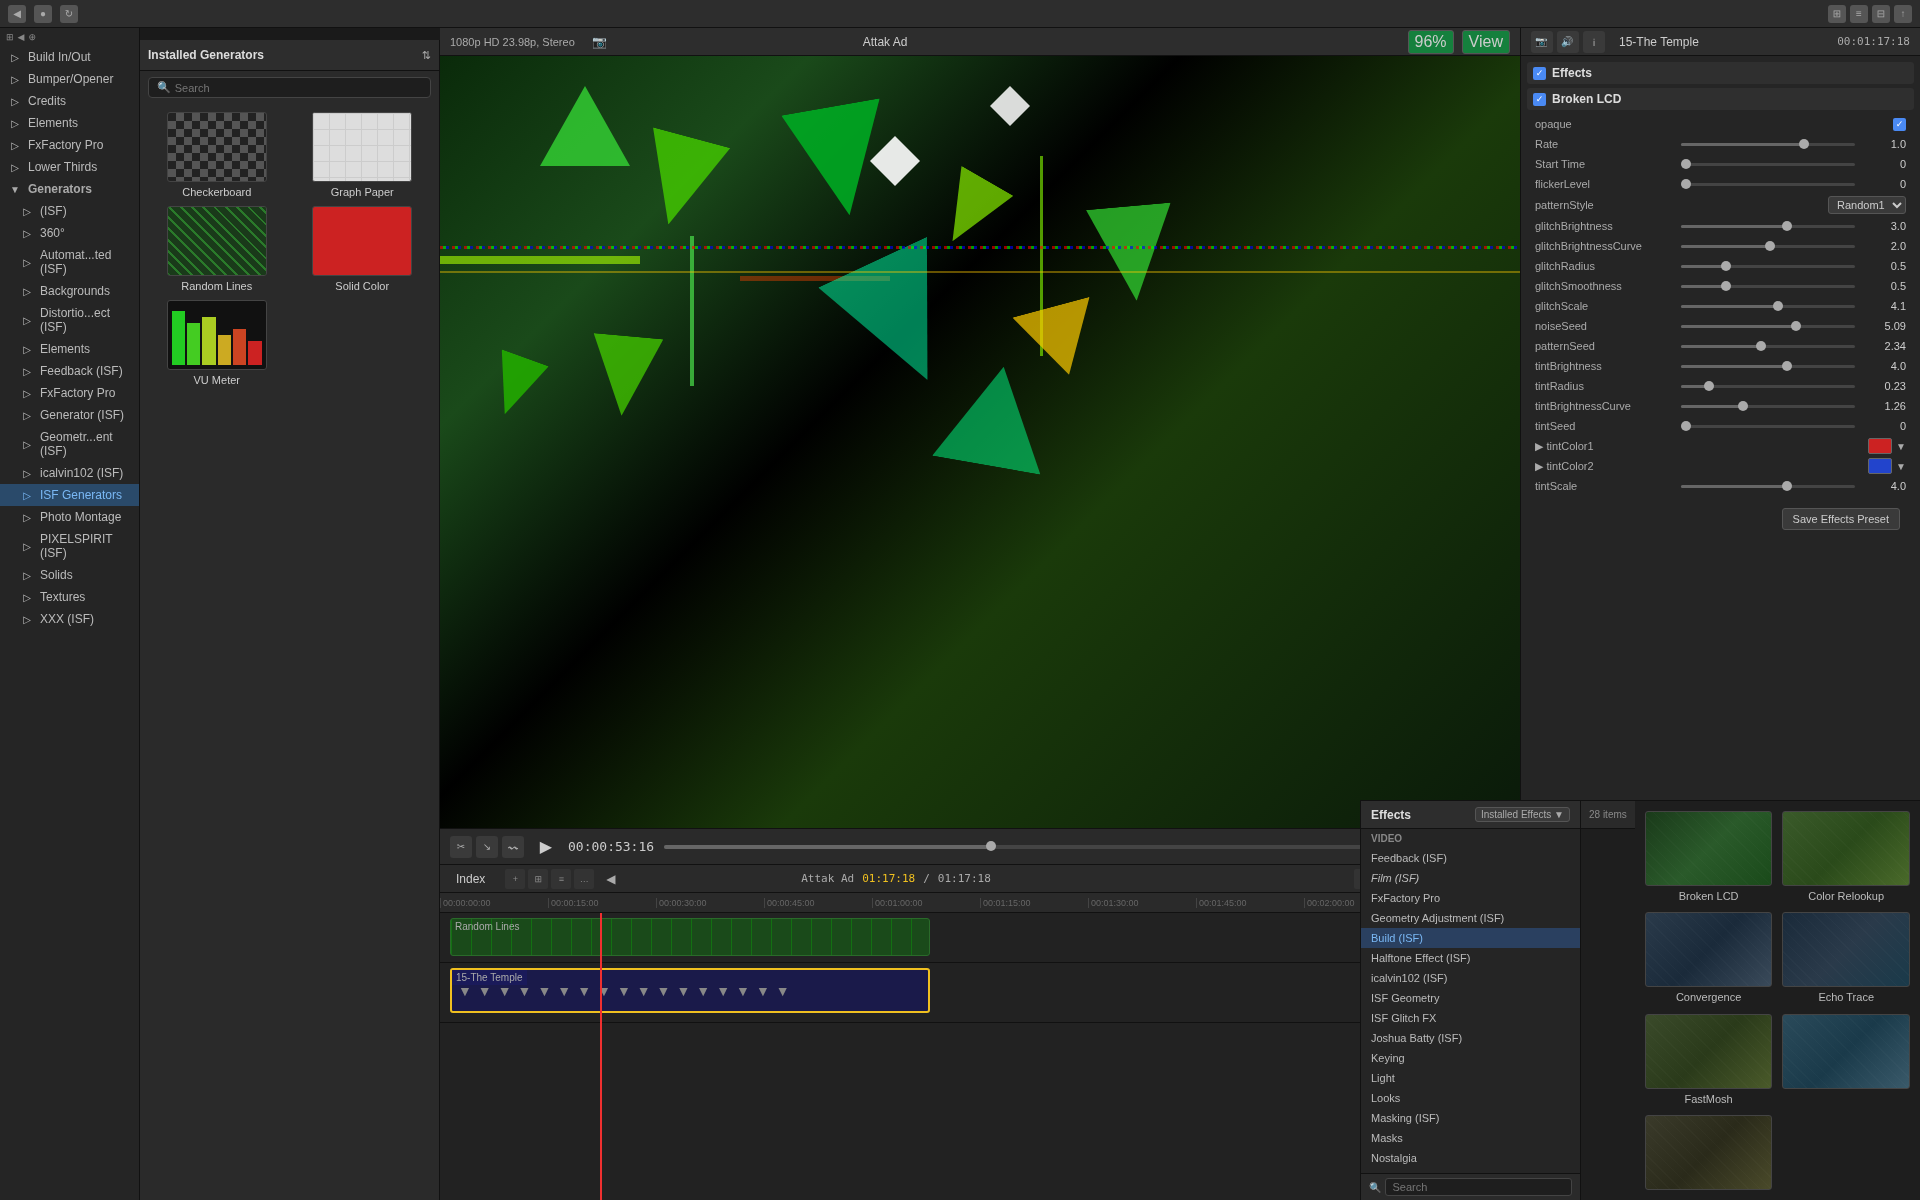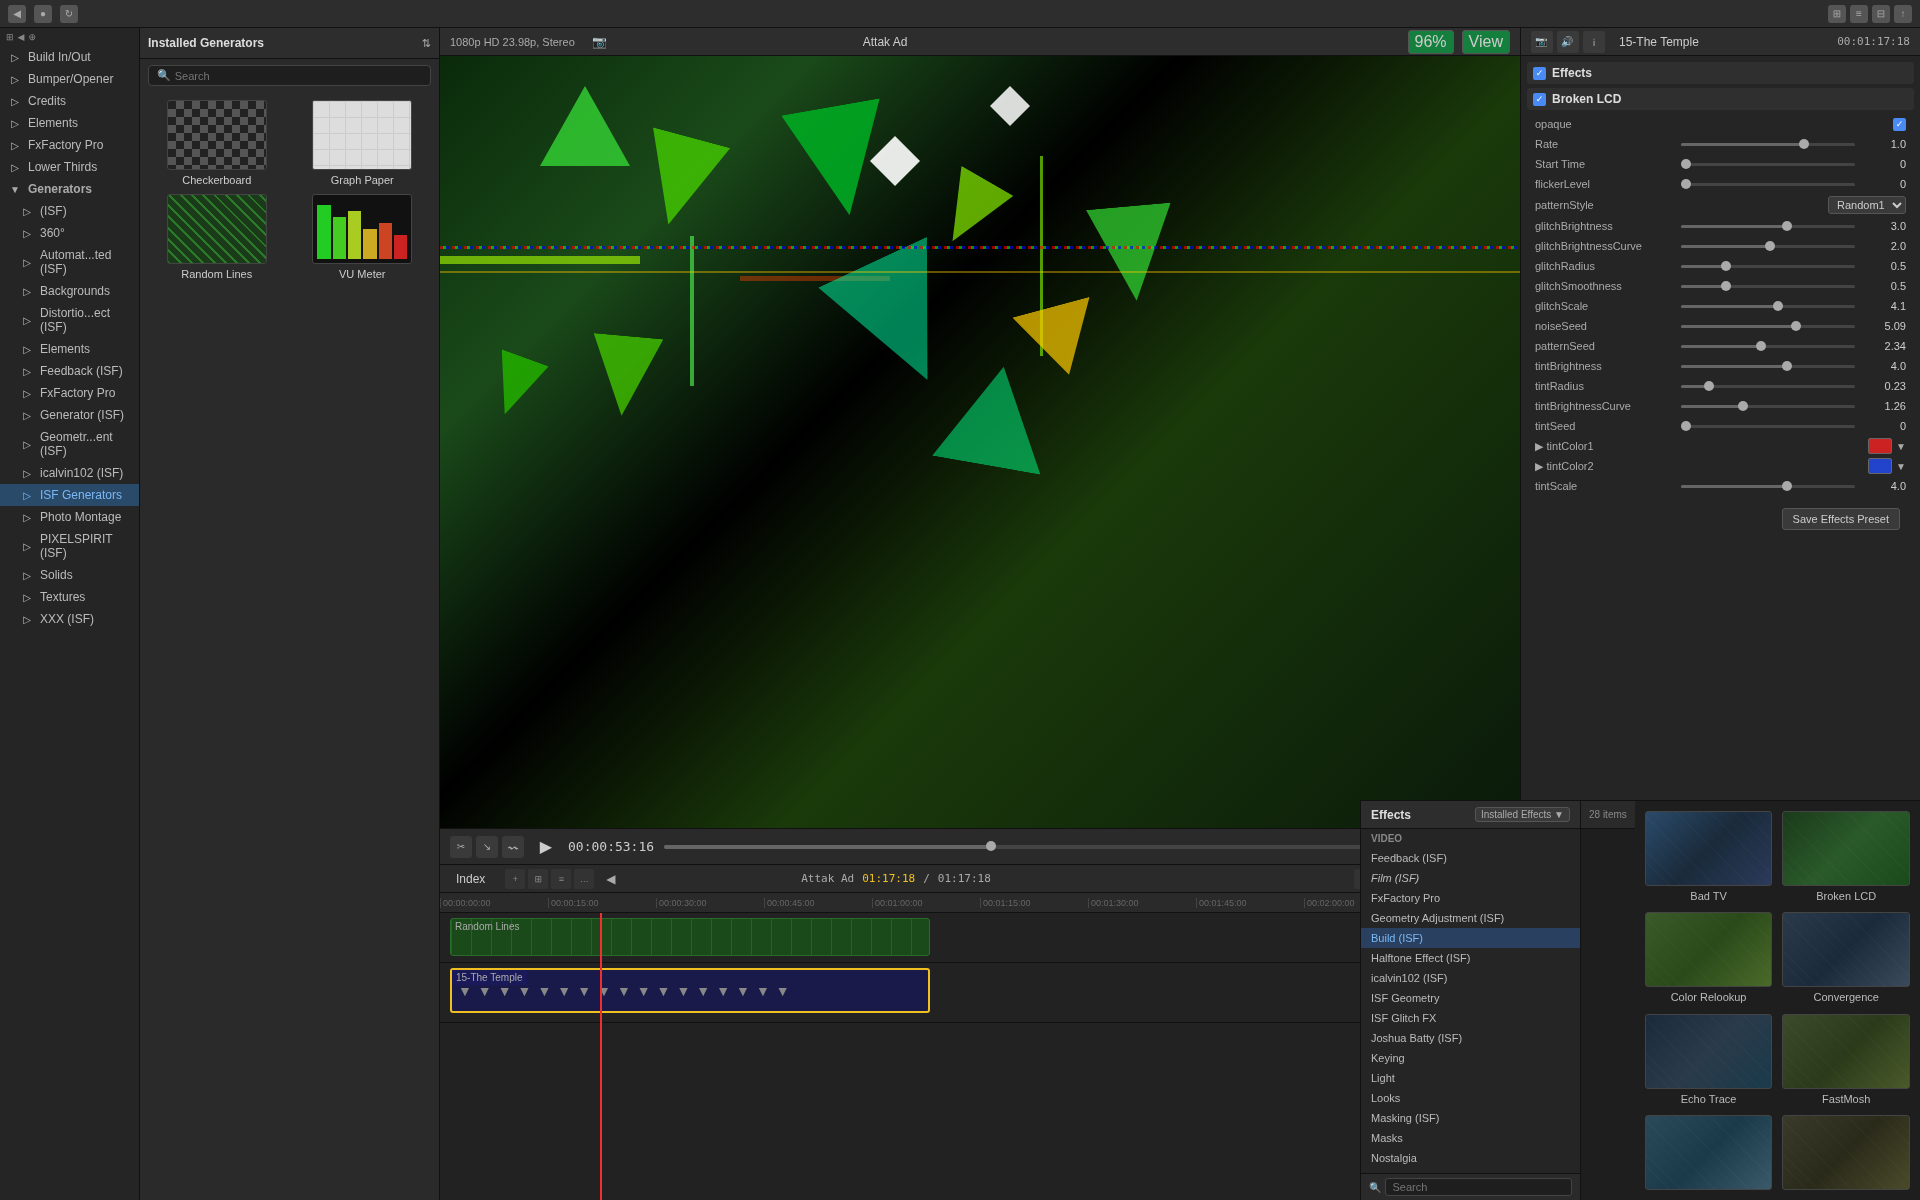--- a/index.html
+++ b/index.html
@@ -14,21 +14,21 @@
     .main-layout { display: flex; flex: 1; overflow: hidden; }
 
     
     .left-sidebar { width: 140px; background: #252525; border-right: 1px solid #111; overflow-y: auto; flex-shrink: 0; }
     .sidebar-item { display: flex; align-items: center; padding: 4px 8px; cursor: pointer; gap: 6px; font-size: 12px; color: #bbb; }
     .sidebar-item.section-header { color: #aaa; font-weight: 600; }
     .sidebar-icon { width: 14px; height: 14px; display: flex; align-items: center; justify-content: center; font-size: 10px; flex-shrink: 0; }
     .sidebar-item.highlighted { background: #2a4a6a; color: #7ab8f5; }
 
     
-    .browser-panel { width: 300px; background: #2a2a2a; border-right: 1px solid #111; display: flex; flex-direction: column; flex-shrink: 0; }
+    .browser-panel { width: 300px; background: #2a2a2a; border-right: 1px solid #111; display: flex; flex-direction: column; flex-shrink: 0; margin-top: 12px; }
     .browser-header { padding: 8px; background: #2d2d2d; border-bottom: 1px solid #111; display: flex; align-items: center; justify-content: space-between; }
     .browser-title { font-size: 12px; font-weight: 600; color: #ddd; }
     .search-box { margin: 6px 8px; background: #1e1e1e; border: 1px solid #444; border-radius: 4px; padding: 3px 8px; display: flex; align-items: center; gap: 4px; }
     .search-box input { background: transparent; border: none; color: #ccc; font-size: 11px; outline: none; width: 100%; }
     .generator-grid { display: grid; grid-template-columns: 1fr 1fr; gap: 8px; padding: 8px; overflow-y: auto; }
     .gen-item { display: flex; flex-direction: column; align-items: center; gap: 4px; cursor: pointer; }
     .gen-thumb { width: 100px; height: 70px; border-radius: 3px; overflow: hidden; border: 1px solid #444; }
     .gen-label { font-size: 11px; color: #ccc; text-align: center; }
     .checkerboard { background: repeating-conic-gradient(#555 0% 25%, #222 0% 50%) 0 0 / 16px 16px; }
     .graph-paper { background: #ddd; }
@@ -269,20 +269,24 @@
         <span class="gen-label">Graph Paper</span>
       </div>
 
       <div class="gen-item">
         <div class="gen-thumb random-lines-thumb" style="position:relative;overflow:hidden;">
           <div style="position:absolute;inset:0;background:repeating-linear-gradient(45deg,#2a7a2a,#2a7a2a 2px,#1a3a1a 2px,#1a3a1a 8px);"></div>
         </div>
         <span class="gen-label">Random Lines</span>
       </div>
 
+      <div class="gen-item">
+        <div class="gen-thumb solid-color-thumb"></div>
+        <span class="gen-label">Solid Color</span>
+      </div>
 
       <div class="gen-item">
         <div class="gen-thumb" style="background:#111; display:flex; align-items:flex-end; padding:4px; gap:2px;">
           <div style="flex:1; background:#22cc22; height:90%;"></div>
           <div style="flex:1; background:#44cc22; height:70%;"></div>
           <div style="flex:1; background:#aacc22; height:80%;"></div>
           <div style="flex:1; background:#ccaa22; height:50%;"></div>
           <div style="flex:1; background:#cc4422; height:60%;"></div>
           <div style="flex:1; background:#cc2222; height:40%;"></div>
         </div>
@@ -658,26 +662,20 @@
     <span style="color:#888; font-size:10px;">🔍</span>
     <input type="text" placeholder="Search" style="flex: 1 1 0%; background: rgb(30, 30, 30); border: 1px solid rgb(68, 68, 68); color: rgb(204, 204, 204); border-radius: 3px; padding: 2px 6px; font-size: 11px; outline: none;">
   </div>
 </div>
     <div style="flex:1; display:flex; background:#1e1e1e;">
   <div style="height:28px; background:#2a2a2a; border-bottom:1px solid #111; display:flex; align-items:center; padding:0 8px; justify-content:flex-end;">
     <span style="font-size:10px; color:#888;">28 items</span>
   </div>
   <div style="display:grid; grid-template-columns:1fr 1fr; gap:10px; padding:10px; overflow-y:auto; flex:1;">
         <div style="display:flex; flex-direction:column; gap:4px; cursor:pointer;">
-    <div style="width:100%; height:75px; border-radius:3px; overflow:hidden; border:1px solid #444; background:linear-gradient(135deg, #2a4a6a 0%, #1a2a3a 50%, #2a3a5a 100%); position:relative;">
-      <div style="position:absolute; inset:0; background:repeating-linear-gradient(45deg,rgba(255,255,255,0.02) 0,rgba(255,255,255,0.02) 1px,transparent 1px,transparent 8px);"></div>
-    </div>
-    <span style="font-size:11px; color:#bbb; text-align:center;">Bad TV</span>
-  </div>
-        <div style="display:flex; flex-direction:column; gap:4px; cursor:pointer;">
     <div style="width:100%; height:75px; border-radius:3px; overflow:hidden; border:1px solid #444; background:linear-gradient(135deg, #1a3a1a 0%, #2a5a2a 50%, #1a4a1a 100%); position:relative;">
       <div style="position:absolute; inset:0; background:repeating-linear-gradient(45deg,rgba(255,255,255,0.02) 0,rgba(255,255,255,0.02) 1px,transparent 1px,transparent 8px);"></div>
     </div>
     <span style="font-size:11px; color:#bbb; text-align:center;">Broken LCD</span>
   </div>
         <div style="display:flex; flex-direction:column; gap:4px; cursor:pointer;">
     <div style="width:100%; height:75px; border-radius:3px; overflow:hidden; border:1px solid #444; background:linear-gradient(135deg, #3a5a2a 0%, #2a4a1a 50%, #4a6a2a 100%); position:relative;">
       <div style="position:absolute; inset:0; background:repeating-linear-gradient(45deg,rgba(255,255,255,0.02) 0,rgba(255,255,255,0.02) 1px,transparent 1px,transparent 8px);"></div>
     </div>
     <span style="font-size:11px; color:#bbb; text-align:center;">Color Relookup</span>

